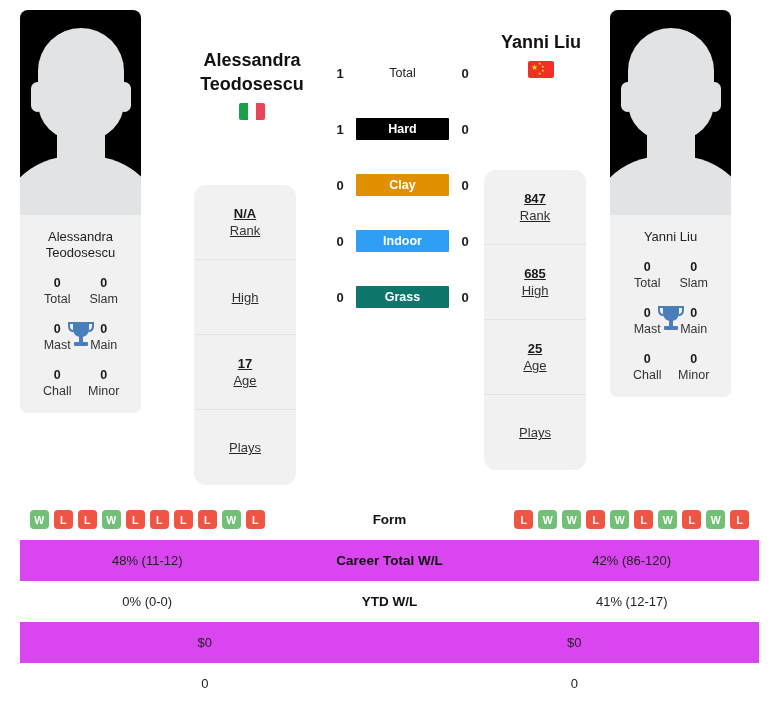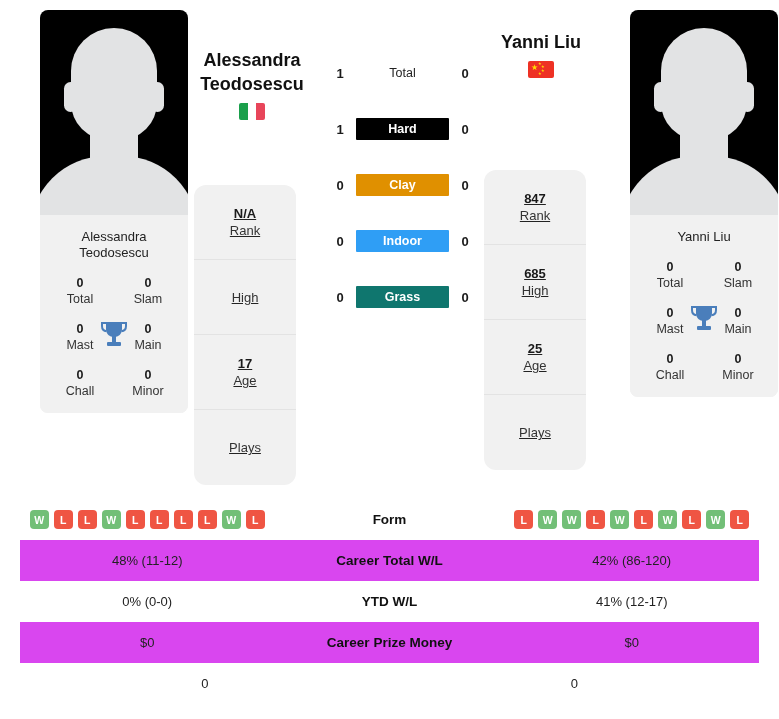--- a/index.html
+++ b/index.html
@@ -15,25 +15,24 @@
   .top {
     position: relative;
     width: 779px;
     height: 495px;
   }
 
   
   .player-card {
     position: absolute;
     top: 10px;
-    width: 148px;
+    width: 121px;
     border-radius: 8px;
     overflow: hidden;
     background: #f1f1f1;
-    margin-left: 20px;
   }
   .player-card.left  { left: 20px; }
   .player-card.right { left: 610px; }
 
   .photo {
     width: 100%;
     height: 205px;
     background: #000000;
     position: relative;
     overflow: hidden;
@@ -515,21 +514,20 @@
   </div>
 
   <div class="srow">
     <div class="scell">0% (0-0)</div>
     <div class="scell mid">YTD W/L</div>
     <div class="scell">41% (12-17)</div>
   </div>
 
   <div class="srow alt">
     <div class="scell">$0</div>
-    <div class="scell mid">Career Prize Money</div>
     <div class="scell">$0</div>
   </div>
 
   <div class="srow">
     <div class="scell">0</div>
     <div class="scell">0</div>
   </div>
 
 </div>
 

